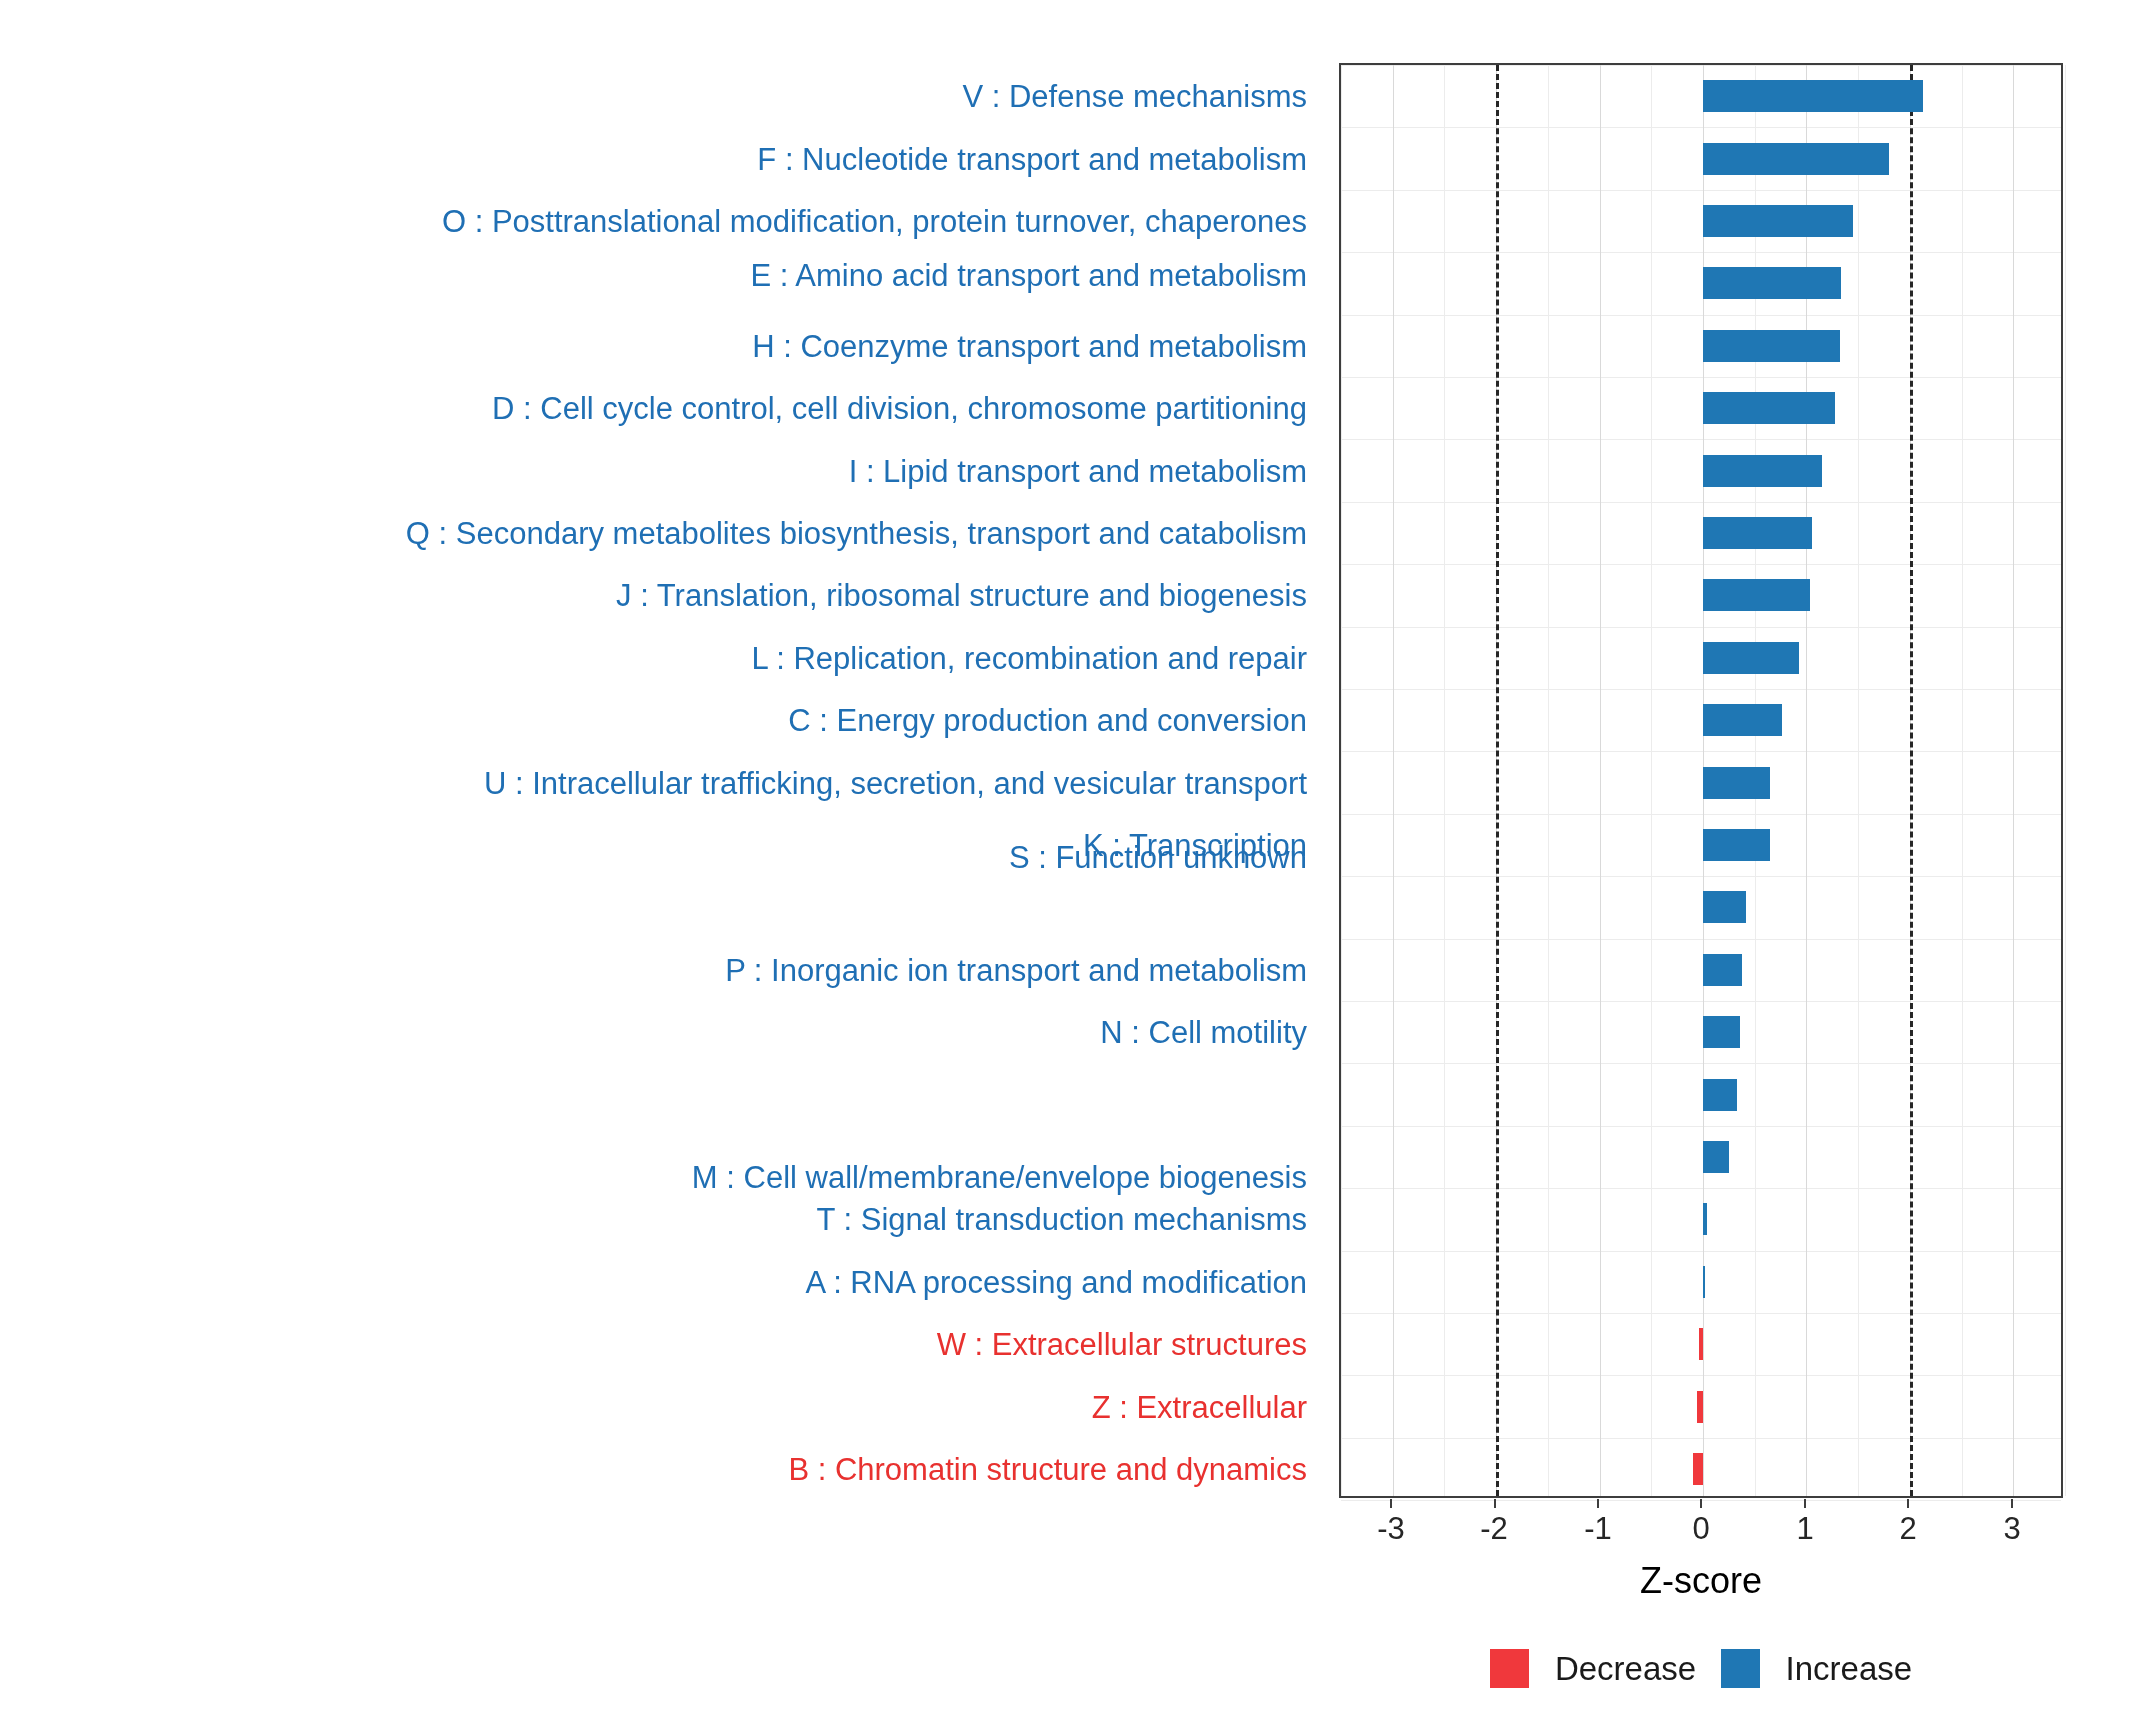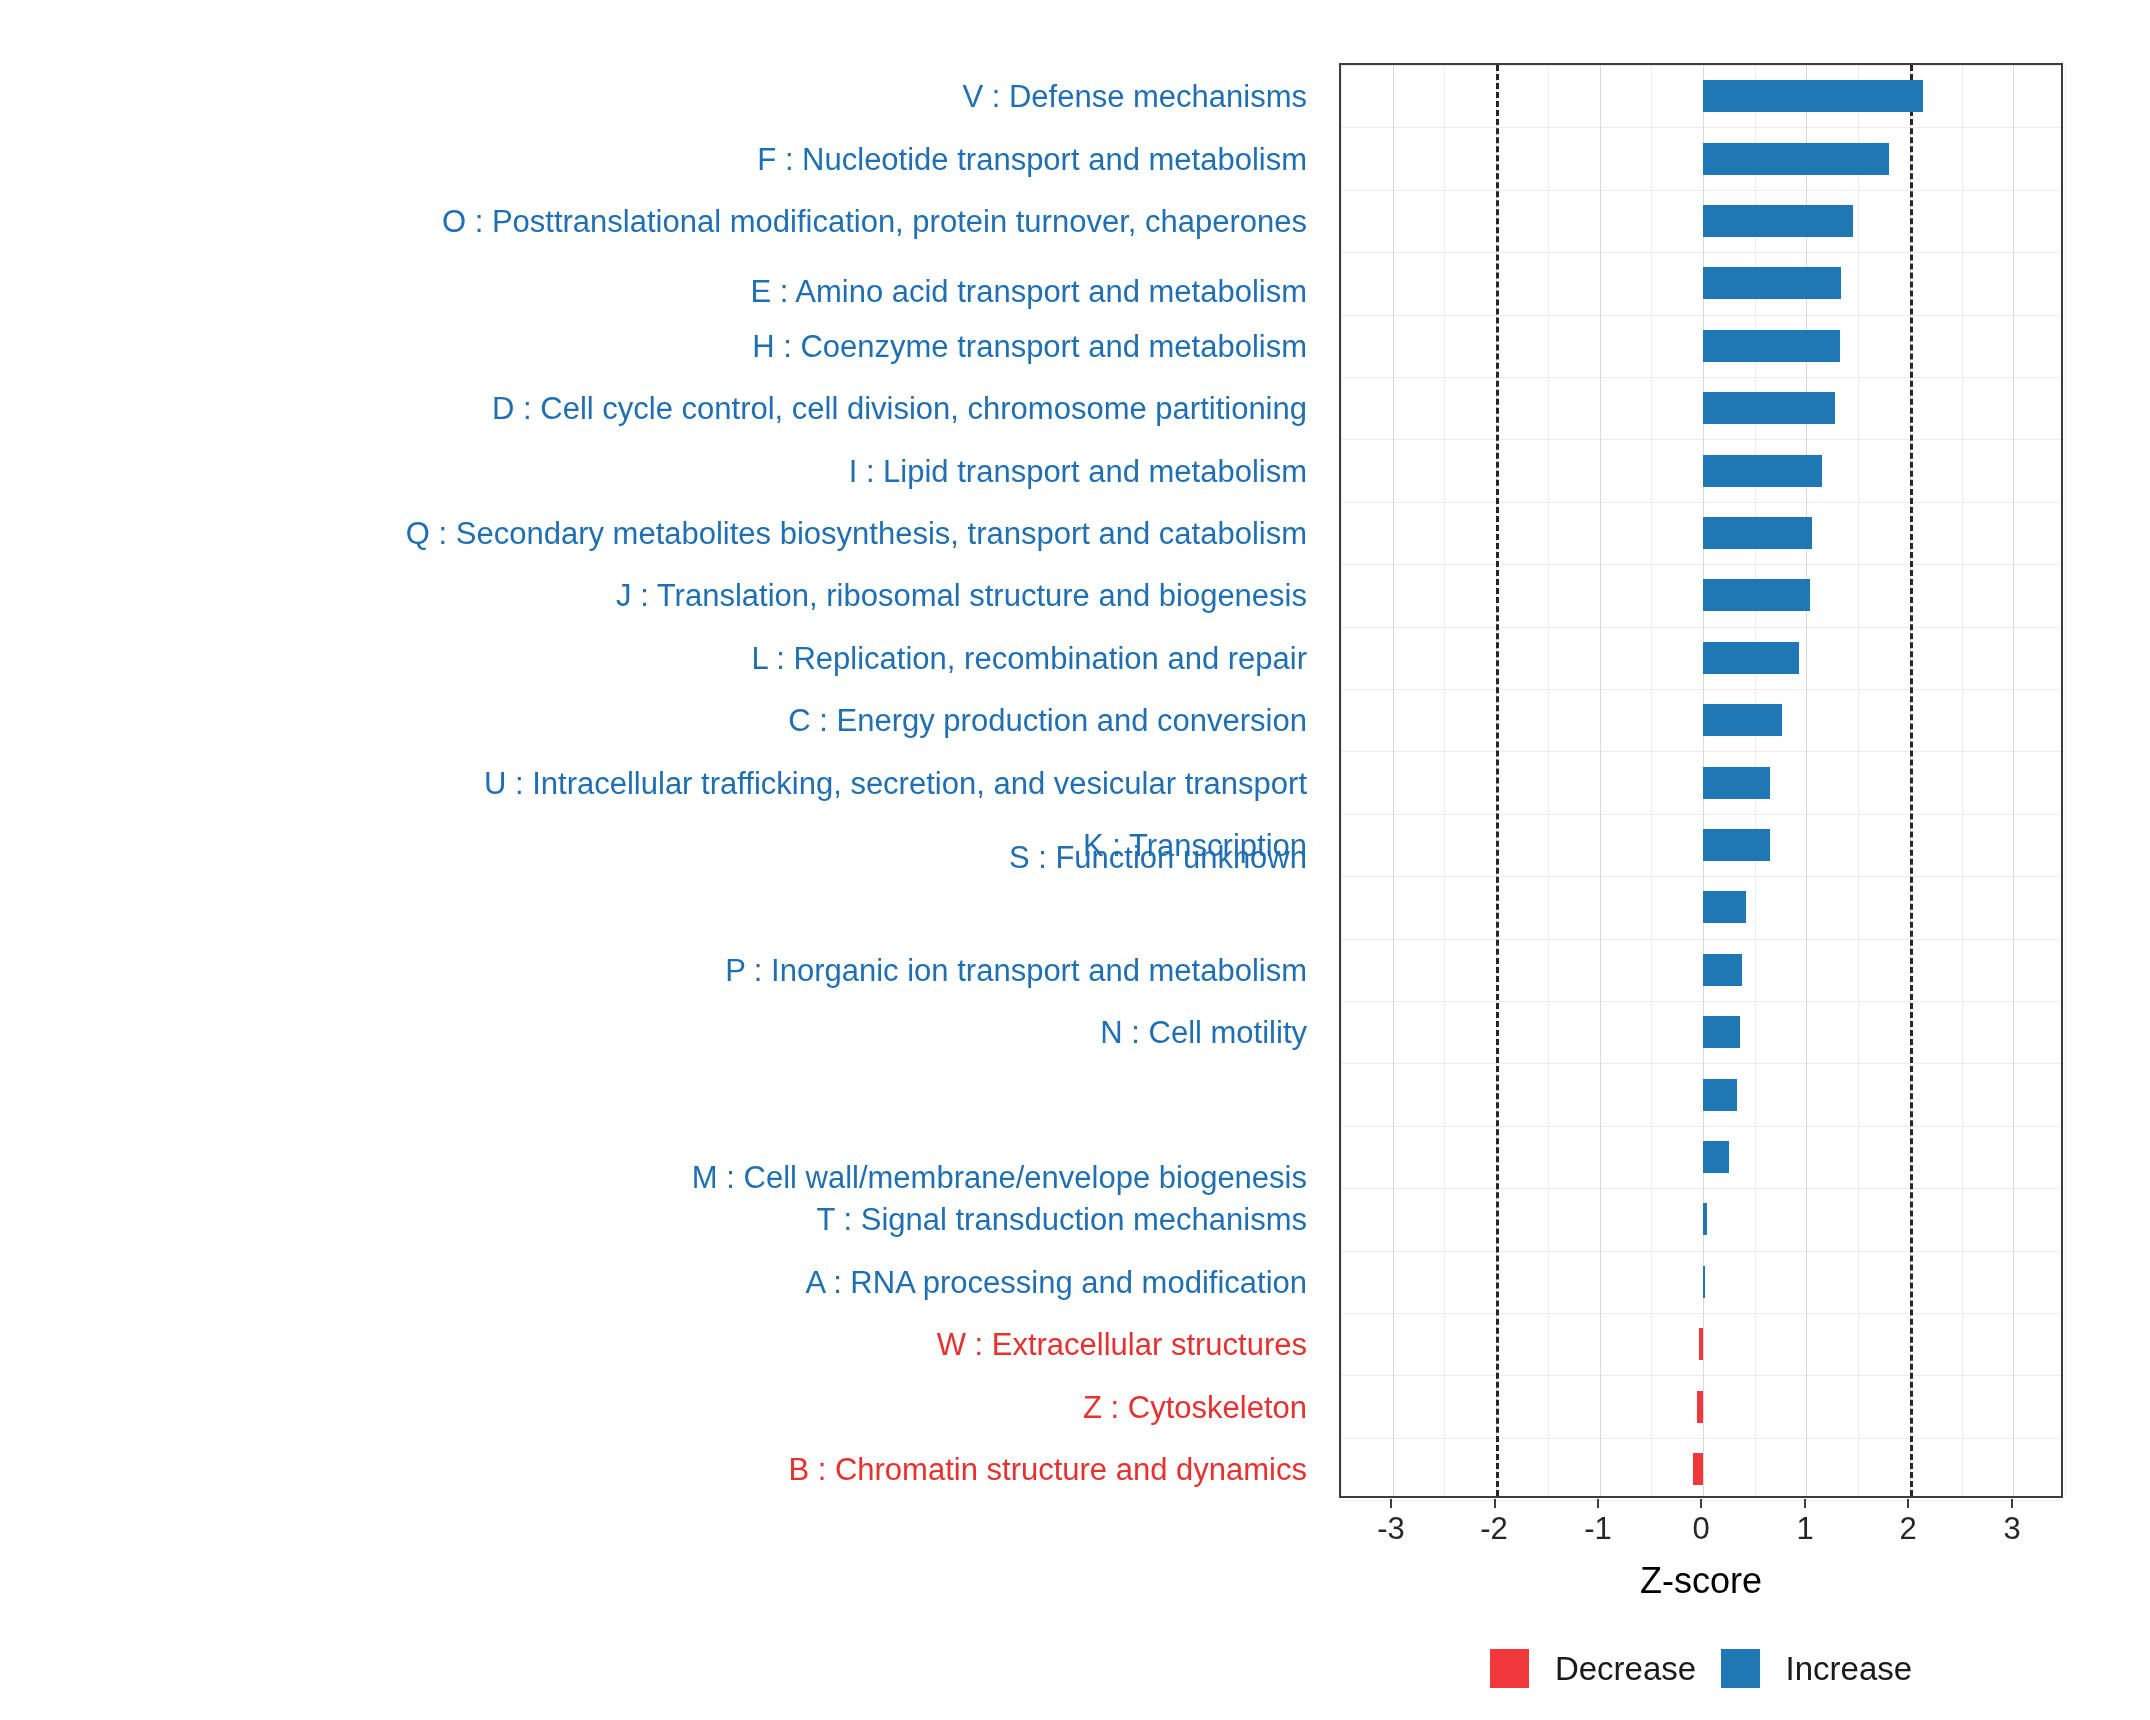--- a/index.html
+++ b/index.html
@@ -137,38 +137,38 @@
 </style>
 </head>
 <body>
 
 <div id="chart-root">
 
   <div class="labels-col" id="labels-col">
       <div class="cat-label increase" style="top: 31px;">V : Defense mechanisms</div>
       <div class="cat-label increase" style="top: 94px;">F : Nucleotide transport and metabolism</div>
       <div class="cat-label increase" style="top: 156px;">O : Posttranslational modification, protein turnover, chaperones</div>
-      <div class="cat-label increase" style="top: 226px;">E : Amino acid transport and metabolism</div>
+      <div class="cat-label increase" style="top: 210px;">E : Amino acid transport and metabolism</div>
       <div class="cat-label increase" style="top: 281px;">H : Coenzyme transport and metabolism</div>
       <div class="cat-label increase" style="top: 343px;">D : Cell cycle control, cell division, chromosome partitioning</div>
       <div class="cat-label increase" style="top: 406px;">I : Lipid transport and metabolism</div>
       <div class="cat-label increase" style="top: 468px;">Q : Secondary metabolites biosynthesis, transport and catabolism</div>
       <div class="cat-label increase" style="top: 530px;">J : Translation, ribosomal structure and biogenesis</div>
       <div class="cat-label increase" style="top: 593px;">L : Replication, recombination and repair</div>
       <div class="cat-label increase" style="top: 655px;">C : Energy production and conversion</div>
       <div class="cat-label increase" style="top: 718px;">U : Intracellular trafficking, secretion, and vesicular transport</div>
       <div class="cat-label increase" style="top: 780px;">K : Transcription</div>
       <div class="cat-label increase" style="top: 792px; margin-left: 20px;">S : Function unknown</div>
       <div class="cat-label increase" style="top: 905px;">P : Inorganic ion transport and metabolism</div>
       <div class="cat-label increase" style="top: 967px;">N : Cell motility</div>
       <div class="cat-label increase" style="top: 1112px;">M : Cell wall/membrane/envelope biogenesis</div>
       <div class="cat-label increase" style="top: 1154px;">T : Signal transduction mechanisms</div>
       <div class="cat-label increase" style="top: 1217px;">A : RNA processing and modification</div>
       <div class="cat-label decrease" style="top: 1279px;">W : Extracellular structures</div>
-      <div class="cat-label decrease" style="top: 1342px;">Z : Cytoskeleton</div>
+      <div class="cat-label decrease" style="top: 1342px;">Z : Extracellular</div>
       <div class="cat-label decrease" style="top: 1404px;">B : Chromatin structure and dynamics</div>
     </div>
 
   <div class="panel" id="panel">
       <div class="grid-h" style="top: 0px;"></div>
       <div class="grid-h" style="top: 62px;"></div>
       <div class="grid-h" style="top: 125px;"></div>
       <div class="grid-h" style="top: 187px;"></div>
       <div class="grid-h" style="top: 250px;"></div>
       <div class="grid-h" style="top: 312px;"></div>

